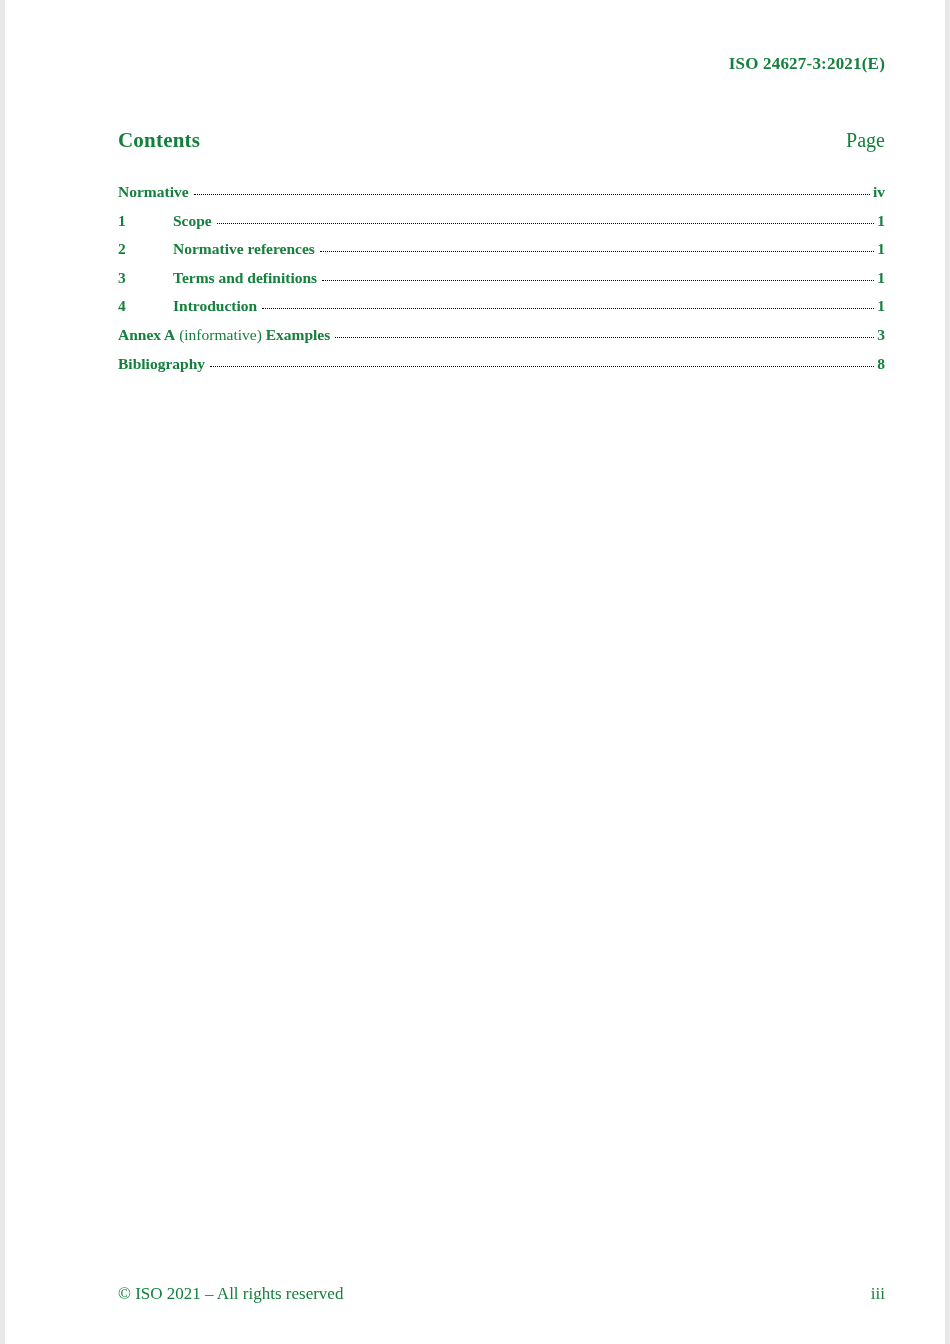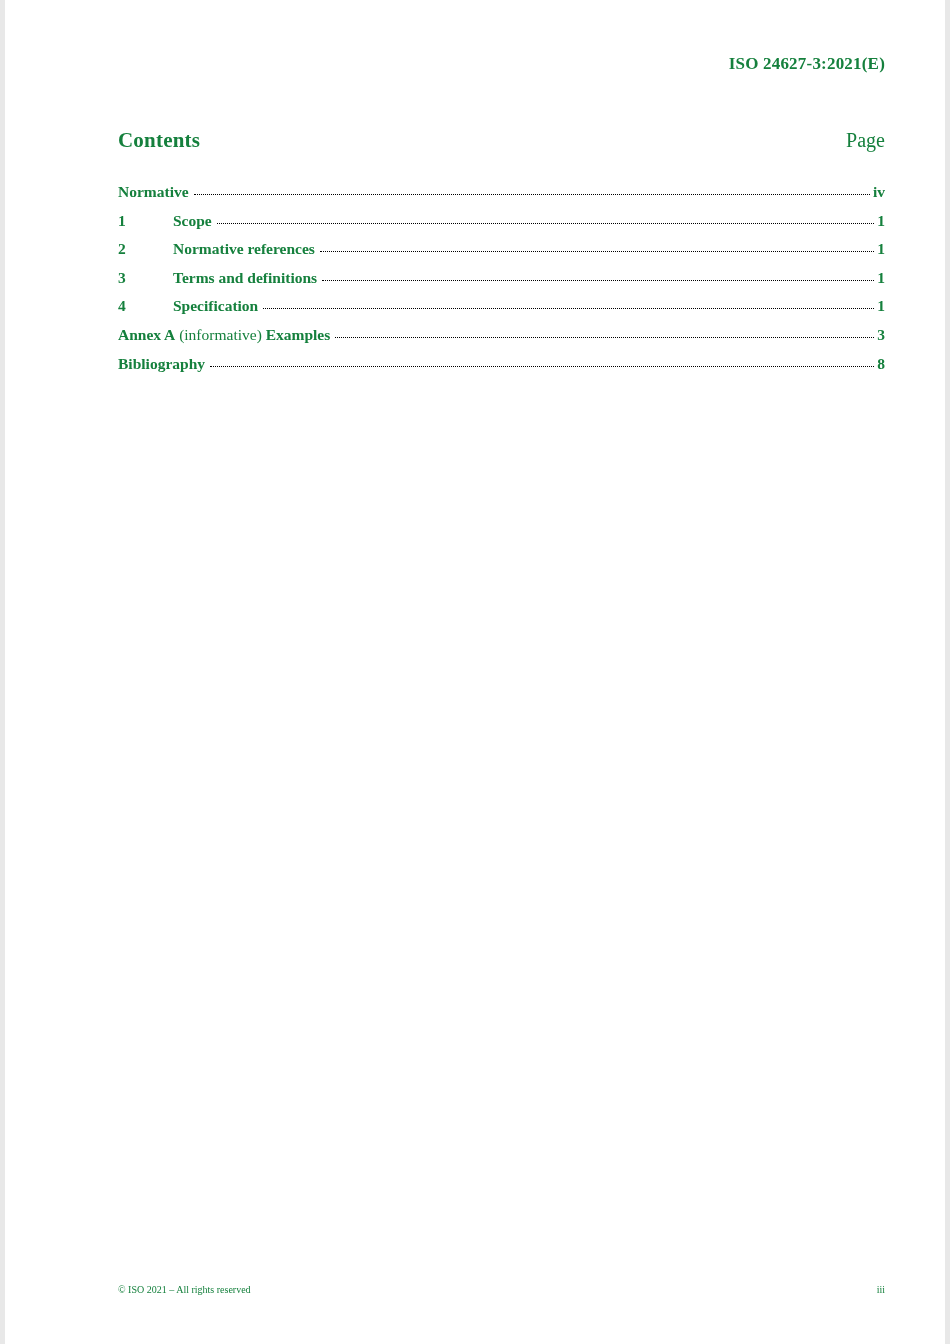--- a/index.html
+++ b/index.html
@@ -72,21 +72,21 @@
   }
   .pg { flex: 0 0 auto; }
   .doc-footer {
     position: absolute;
     top: 1284px;
     left: 113px;
     right: 60px;
     display: flex;
     justify-content: space-between;
     align-items: baseline;
-    font-size: 10px;
+    font-size: 17px;
   }
 </style>
 </head>
 <body>
 
 <div class="page">
 
   <div class="doc-header">ISO 24627-3:2021(E)</div>
 
   <div class="contents-head">
@@ -120,21 +120,21 @@
 
     <div class="toc-row">
       <span class="num">3</span>
       <span class="label"><span>Terms and definitions</span><span class="mid"></span><span></span></span>
       <span class="leader"></span>
       <span class="pg">1</span>
     </div>
 
     <div class="toc-row">
       <span class="num">4</span>
-      <span class="label"><span>Specification</span><span class="mid"></span><span></span></span>
+      <span class="label"><span>Introduction</span><span class="mid"></span><span></span></span>
       <span class="leader"></span>
       <span class="pg">1</span>
     </div>
 
     <div class="toc-row">
       
       <span class="label"><span>Annex A</span><span class="mid"> (informative) </span><span>Examples</span></span>
       <span class="leader"></span>
       <span class="pg">3</span>
     </div>

